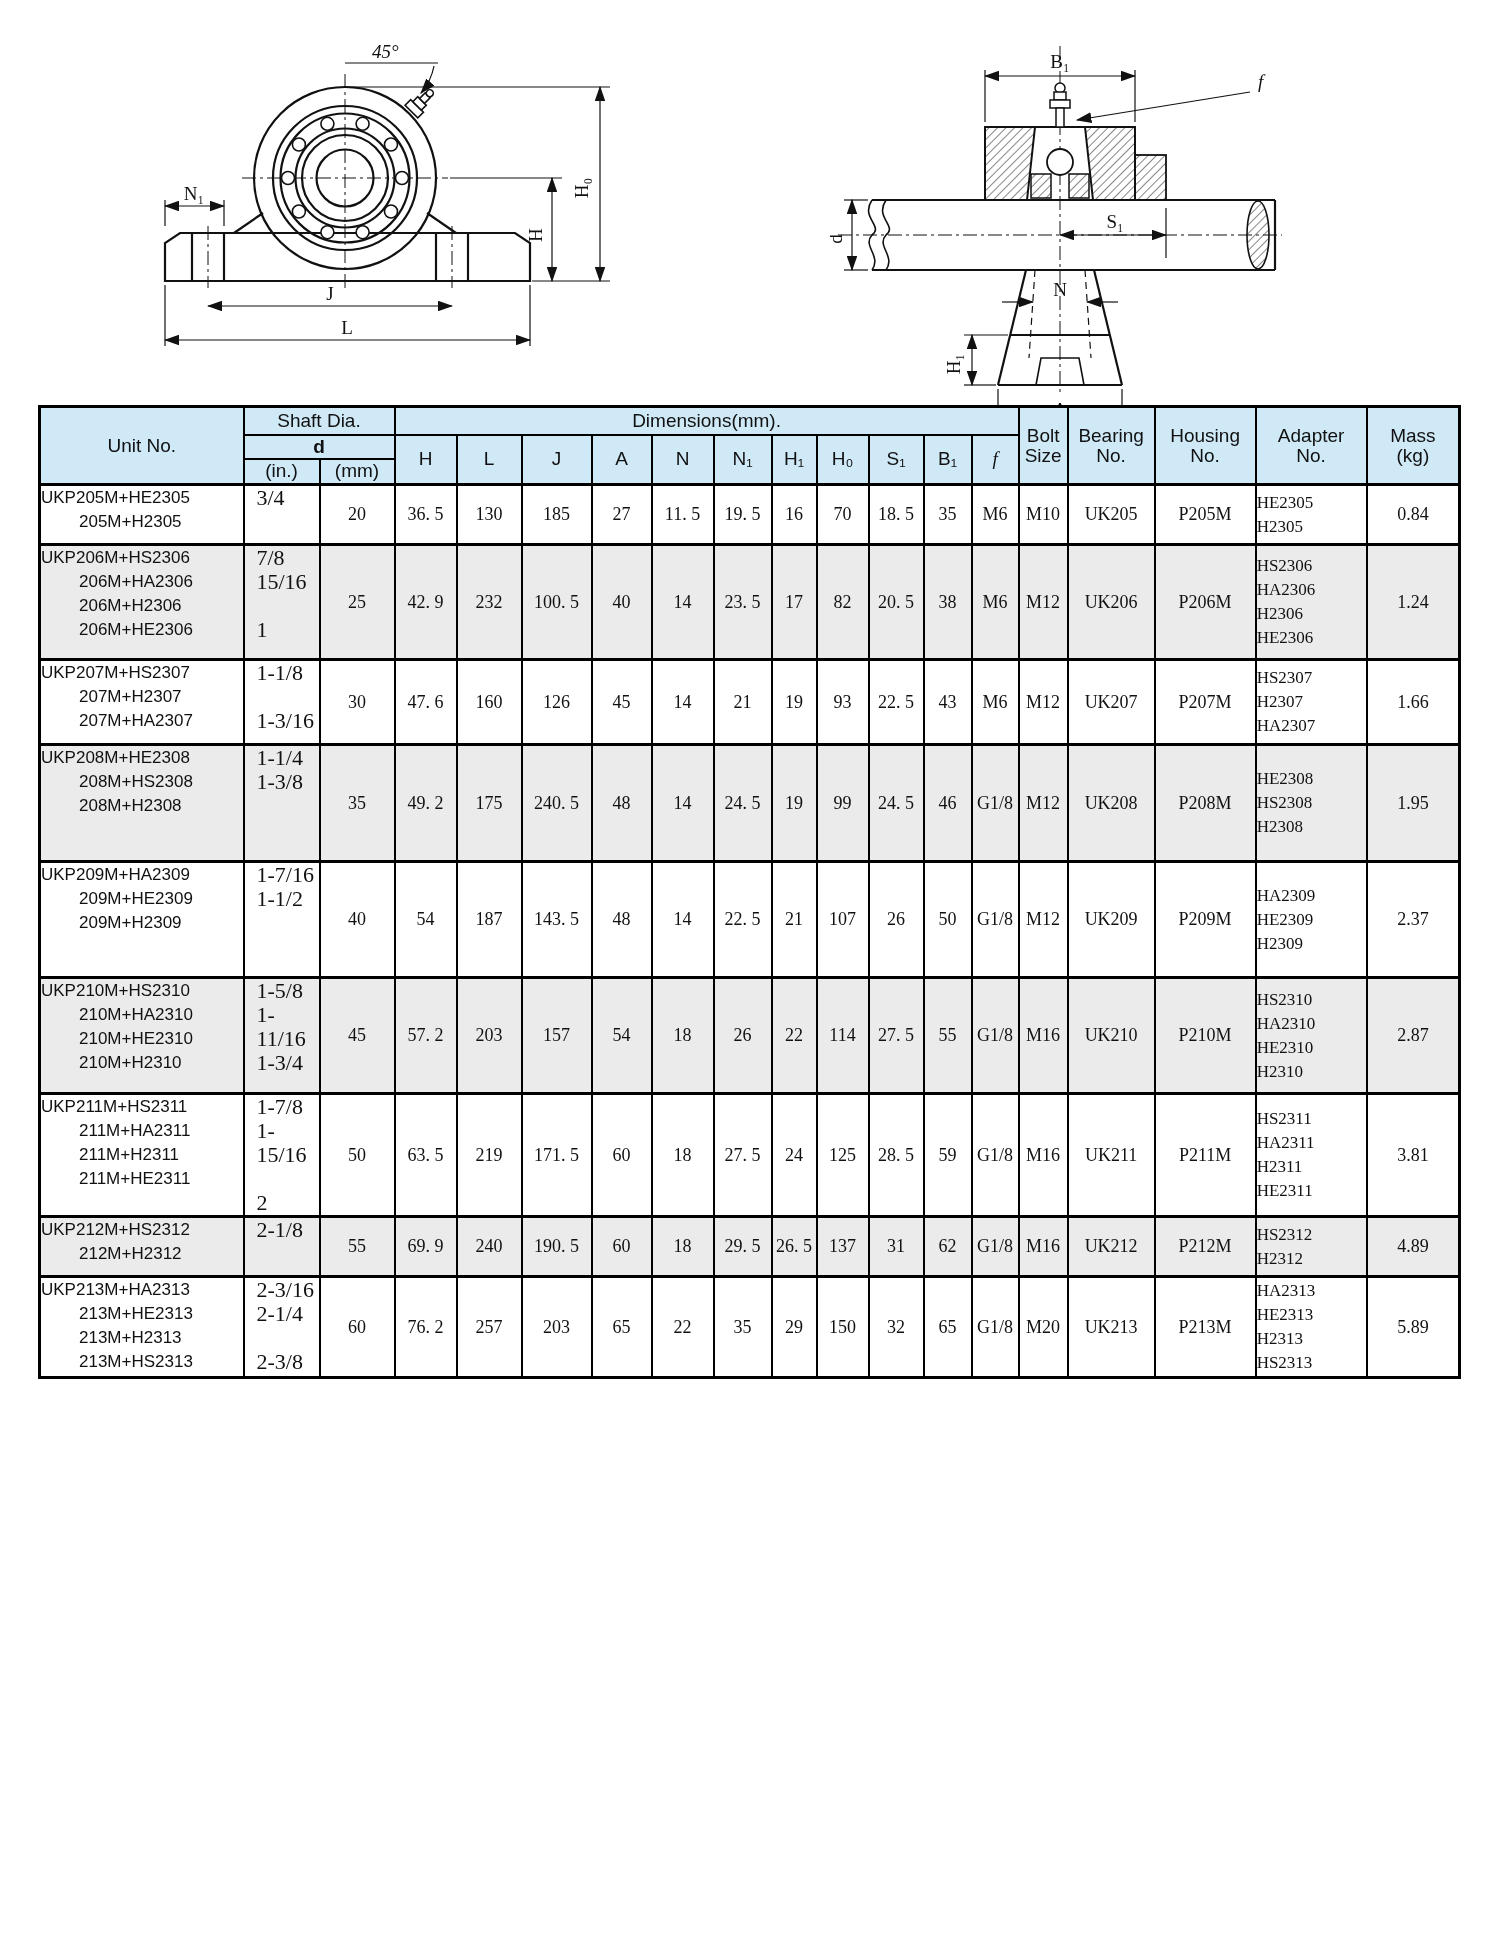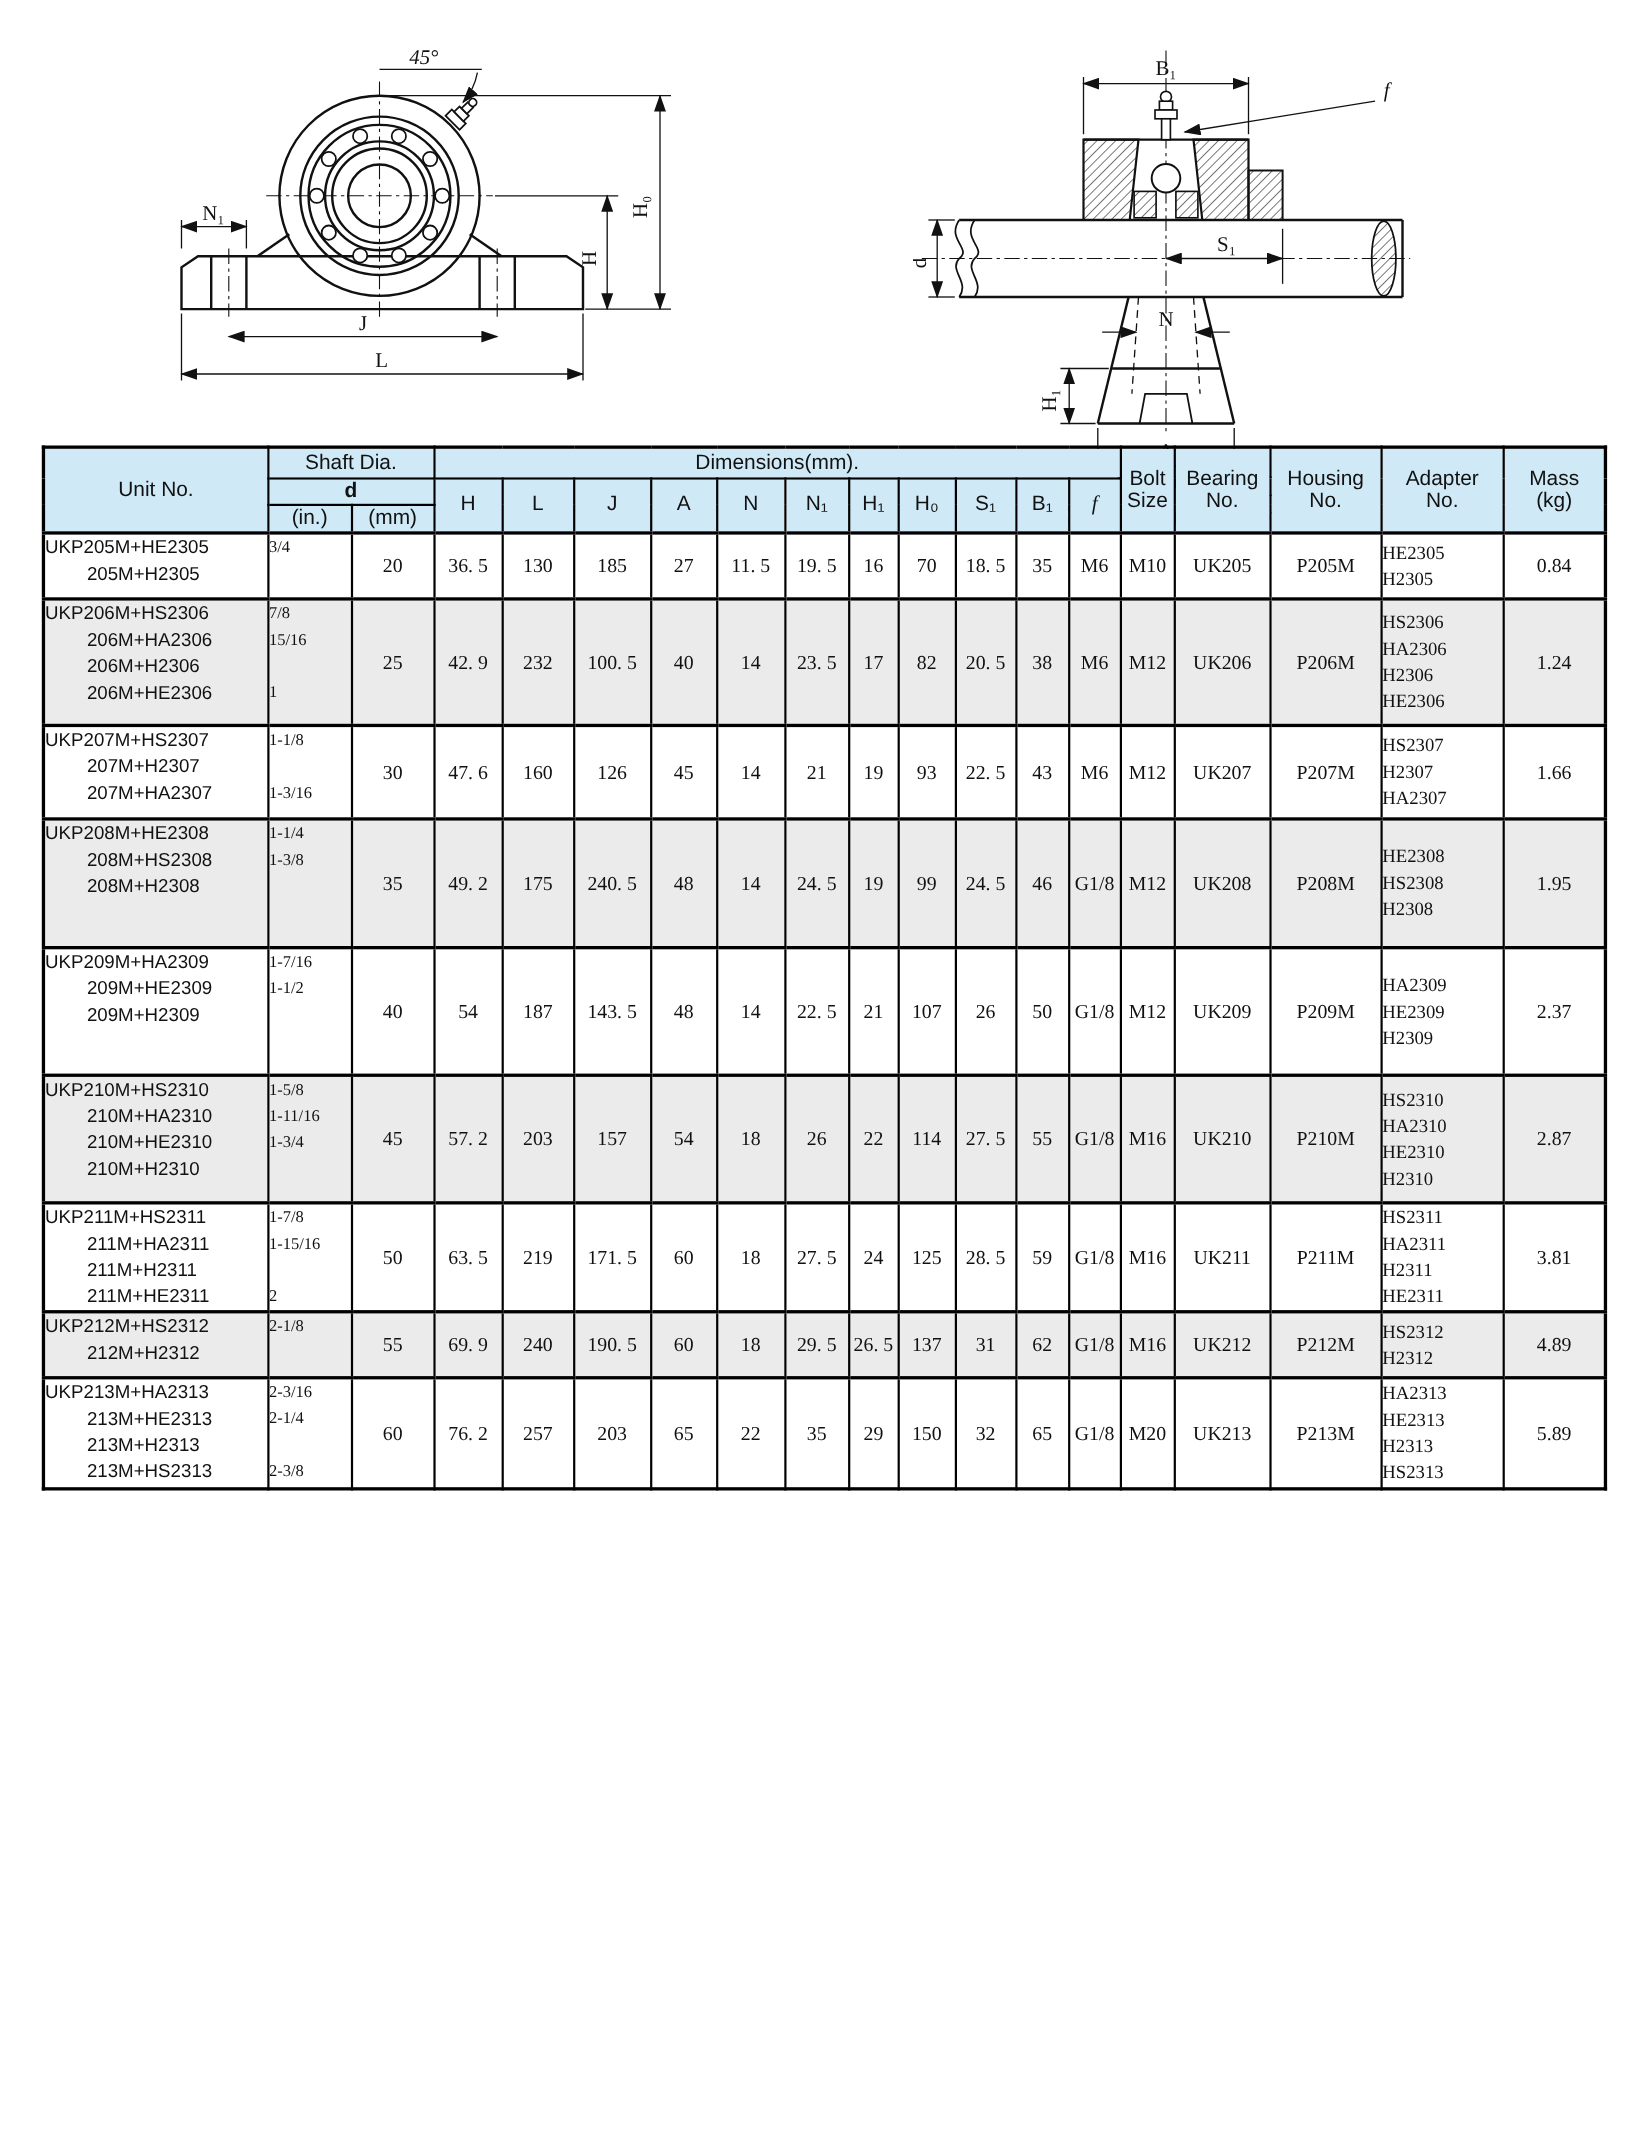--- a/index.html
+++ b/index.html
@@ -29,21 +29,21 @@
   tr.h2 th:nth-child(12) { font-style:italic; font-family:"Liberation Serif", serif; }
   tr.h3 th { font-size:17px; }
   th.two { font-size:18px; line-height:20px; }
 
   tr.shaded td { background:var(--row-shaded); }
   td.unit { vertical-align:top; padding:5px 2px 0 4px; font-weight:normal; font-size:17px;
             font-family:"Liberation Sans", sans-serif; white-space:nowrap; }
   .uline { line-height:24px; min-height:24px; }
   .uline.cont { padding-left:38px; }
   td.shaft-in { vertical-align:top; padding:5px 0 0 7px; }
-  .sline { line-height:24px; min-height:24px; font-family:"Liberation Serif", serif; font-size:15px; }
+  .sline { line-height:24px; min-height:24px; font-family:"Liberation Serif", serif; font-size:22px;padding-left:12px; }
   td.mid { text-align:center; vertical-align:middle; }
   .serif { font-family:"Liberation Serif", serif; font-size:18px; }
   td.adapter { vertical-align:middle; padding-left:10px; }
   .aline { line-height:24px; min-height:24px; font-size:17px; }
 </style>
 </head>
 <body>
 
 <div class="page" style="--header-bg: #cfe9f7; --row-shaded: #ebebeb; --cap1: #1b75d1; --cap2: #00aeef;">
 

